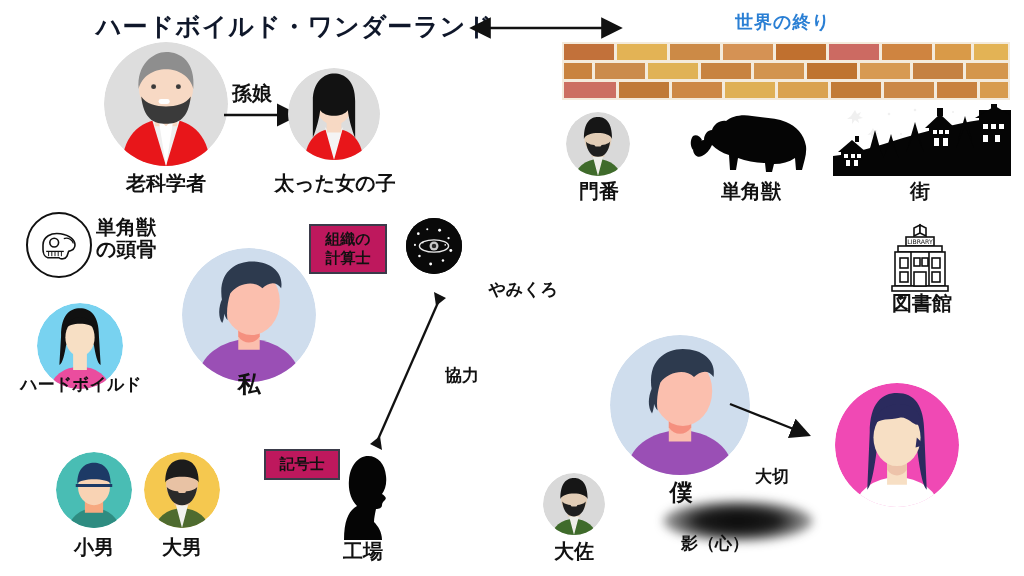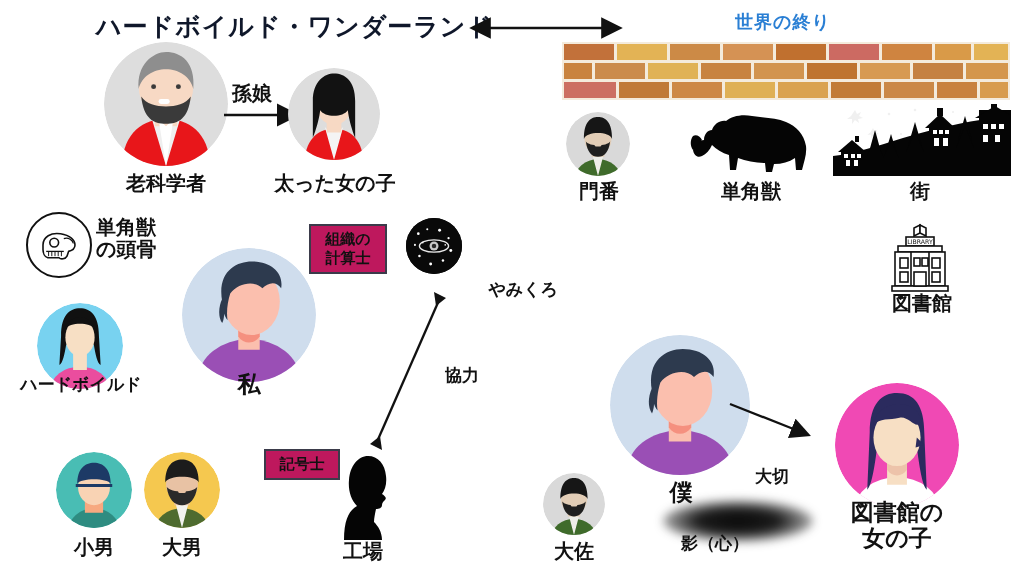--- a/index.html
+++ b/index.html
@@ -415,16 +415,14 @@
       <circle cx="50" cy="50" r="50" fill="#f049b4"></circle>
       <ellipse cx="50" cy="102" rx="34" ry="26" fill="#ffffff"></ellipse>
       <path d="M42 62 h16 v20 h-16 z" fill="#f7dfc4"></path>
       <path d="M42 70 C46 76 54 76 58 70 L58 64 h-16 z" fill="#edc3aa"></path>
       <path d="M28 40 C28 16 38 8 50 8 C64 8 72 18 72 40 L74 86 C70 82 68 66 66 52 C58 60 42 60 34 52 C32 66 30 82 26 86 Z" fill="#2b2b5e"></path>
       <ellipse cx="50" cy="44" rx="19" ry="23" fill="#f7dfc4"></ellipse>
       <path d="M31 34 C33 14 64 10 70 30 C66 40 60 26 52 28 C44 30 36 28 31 34 Z" fill="#2b2b5e"></path>
       <path d="M66 44 L72 50 L65 52 Z" fill="#2b2b5e"></path>
     </svg>
   </div>
-  <div class="abs cap cap-xl" style="left:822px;top:500px;width:150px;white-space:pre-line;">図書館の
-女の子</div>
 
 </div>
 
 </body></html>

